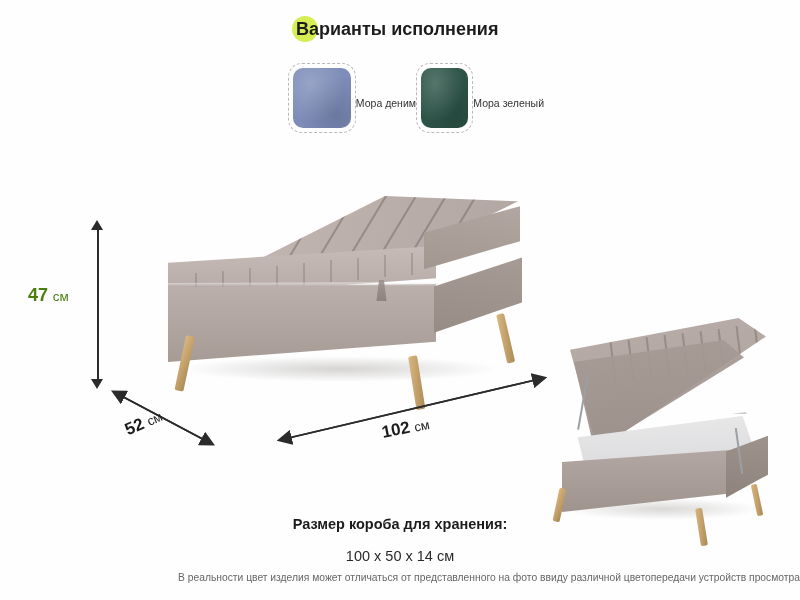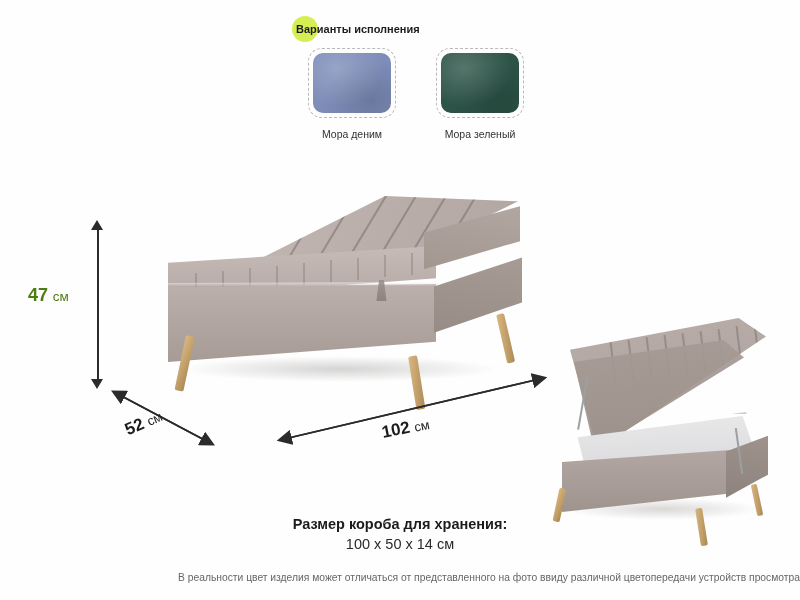--- a/index.html
+++ b/index.html
@@ -40,33 +40,33 @@
     display: flex; align-items: center;
   }
   #variants-header .dot {
     position: absolute; left: -4px; top: 0px;
     width: 26px; height: 26px; border-radius: 50%;
     background: #d6ee53;
     z-index: 0;
   }
   #variants-header .txt {
     position: relative; z-index: 1;
-    font-size: 11px; font-weight: bold; color: #1c1c1c;
+    font-size: 18px; font-weight: bold; color: #1c1c1c;
     white-space: nowrap;
   }
 
   
   #swatches {
     position: absolute; left: 288px; top: 48px;
     width: 512px; height: 100px;
     display: flex;
   }
   .swatch-cell {
     width: 128px;
-    display: flex; flex-direction: column; align-items: center;
+    display: flex; flex-direction: row; align-items: center;
   }
   .swatch-frame {
     width: 88px; height: 70px;
     border: 1px dashed #b9b9b9;
     border-radius: 14px;
     padding: 4px;
     display: flex; align-items: center; justify-content: center;
   }
   .swatch-chip {
     width: 100%; height: 100%;
@@ -276,21 +276,21 @@
   #dim-width-label b { font-weight: bold; font-size: 17px; }
   #dim-width-label span.u { font-size: 13px; }
 
   
   #storage-caption {
     position: absolute; left: 0; top: 516px;
     width: 800px; text-align: center;
   }
   #storage-caption .t1 {
     font-size: 14.5px; font-weight: bold; color: #1c1c1c;
-    margin-bottom: 4px;
+    margin-bottom: 16px;
   }
   #storage-caption .t2 {
     font-size: 14.5px; color: #2a2a2a;
   }
 
   
   #disclaimer {
     position: absolute; left: 0; top: 572px;
     width: 800px; text-align: right;
     font-size: 10.3px; color: #666666;

